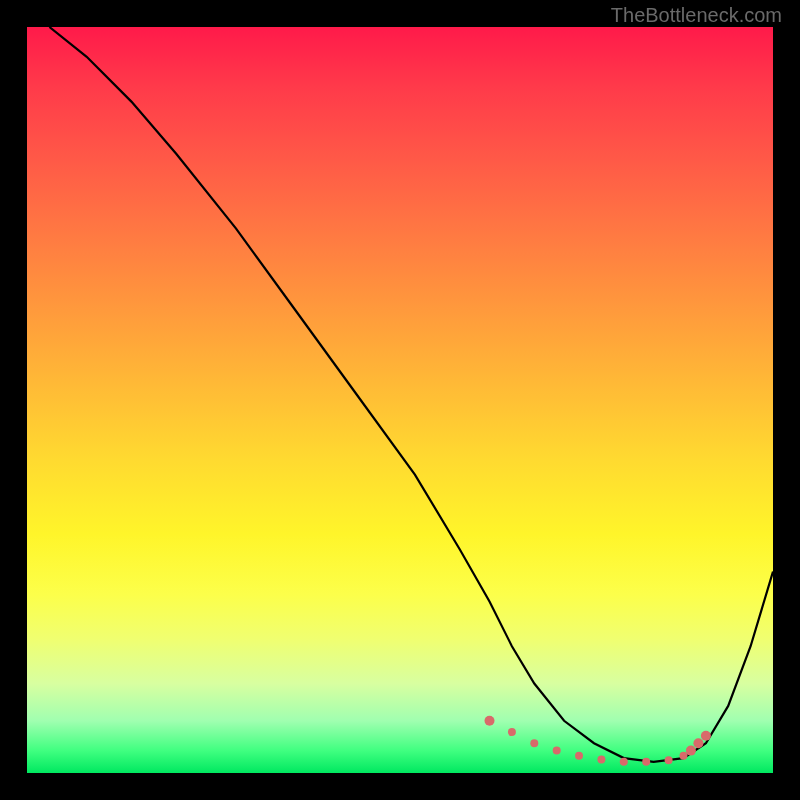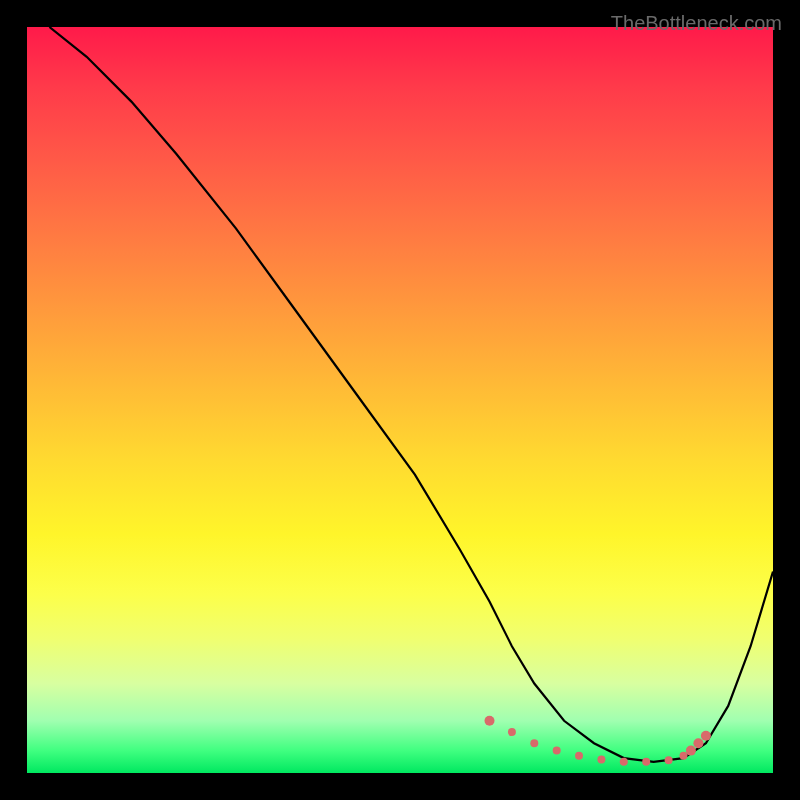--- a/index.html
+++ b/index.html
@@ -5,21 +5,21 @@
   * { margin: 0; padding: 0; box-sizing: border-box; }
   body {
     width: 800px;
     height: 800px;
     background: #000;
     position: relative;
     font-family: Arial, sans-serif;
   }
   .watermark {
     position: absolute;
-    top: 12px;
+    top: 4px;
     right: 18px;
     color: #6a6a6a;
     font-size: 20px;
     font-weight: 500;
     z-index: 10;
   }
   .plot-area {
     position: absolute;
     left: 27px;
     top: 27px;

